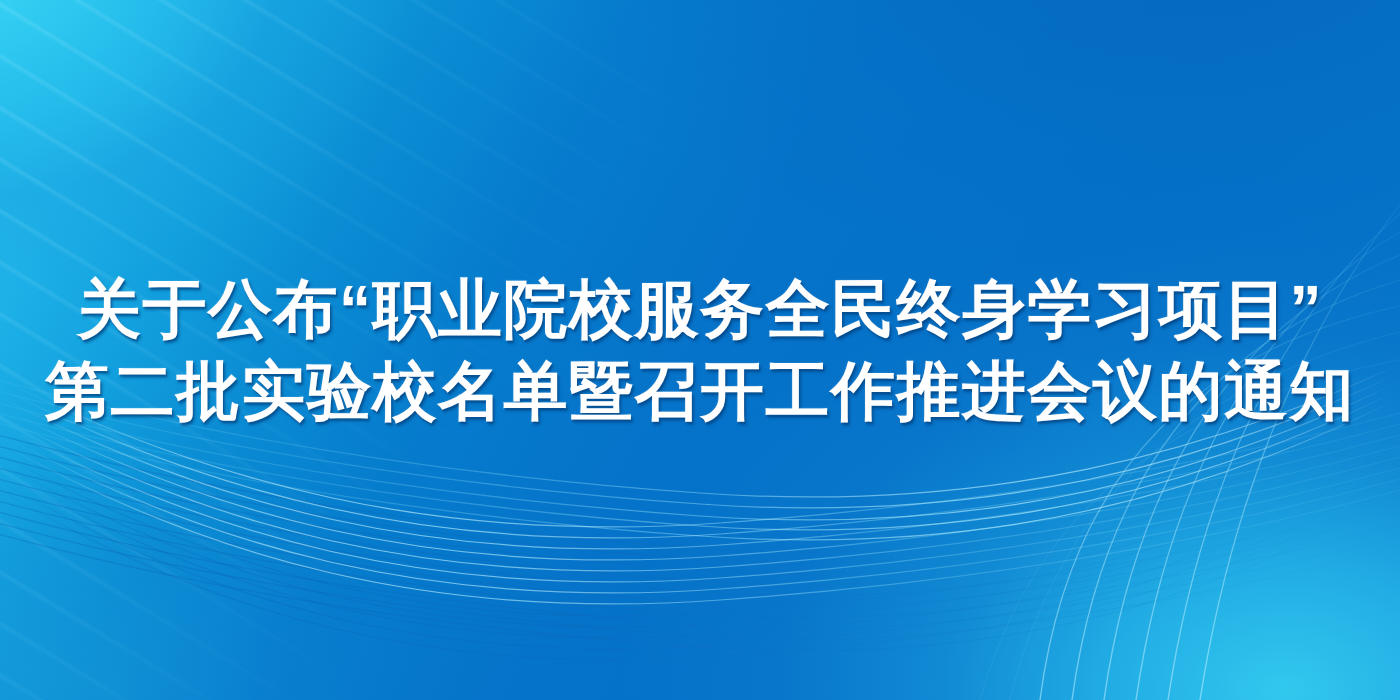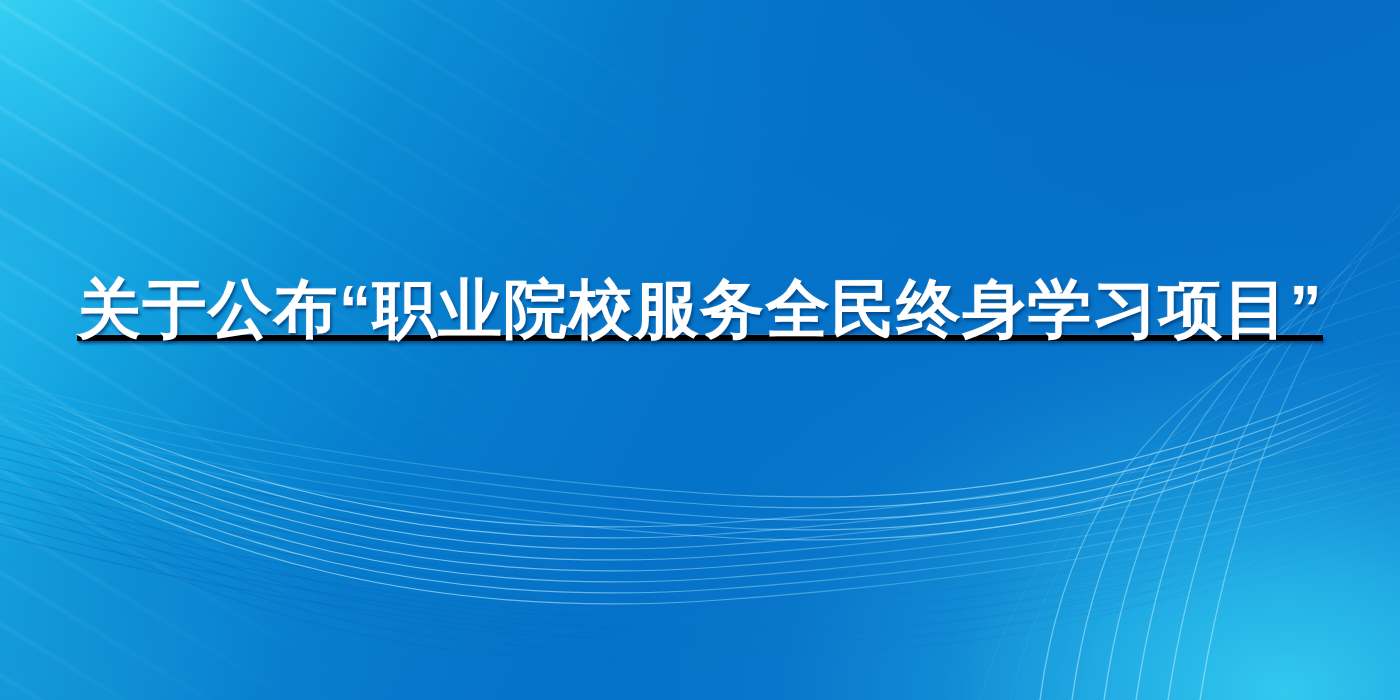--- a/index.html
+++ b/index.html
@@ -107,21 +107,20 @@
   }
 
   
   .title-wrap {
     position: absolute;
     left: 0;
     right: 0;
     top: 268px;
     text-align: center;
     z-index: 30;
-    text-decoration: underline;
   }
   .title-line {
     display: block;
     color: #ffffff;
     font-size: 64px;
     line-height: 82px;
     font-weight: 700;
     letter-spacing: 1.5px;
     white-space: nowrap;
     text-shadow:
@@ -257,15 +256,16 @@
     </g>
 
     <g fill="none" stroke="#8fdcf7" stroke-opacity="0.10" stroke-width="1.1">
       <path d="M980,700 C 1030,520 1160,404 1400,360"></path>
       <path d="M1010,700 C 1058,502 1190,384 1400,332"></path>
     </g>
   </svg>
 
   <div class="title-wrap">
     <span class="title-line">关于公布“职业院校服务全民终身学习项目”</span>
+    <span class="title-line">第二批实验校名单暨召开工作推进会议的通知</span>
   </div>
 
 </div>
 
 </body></html>

